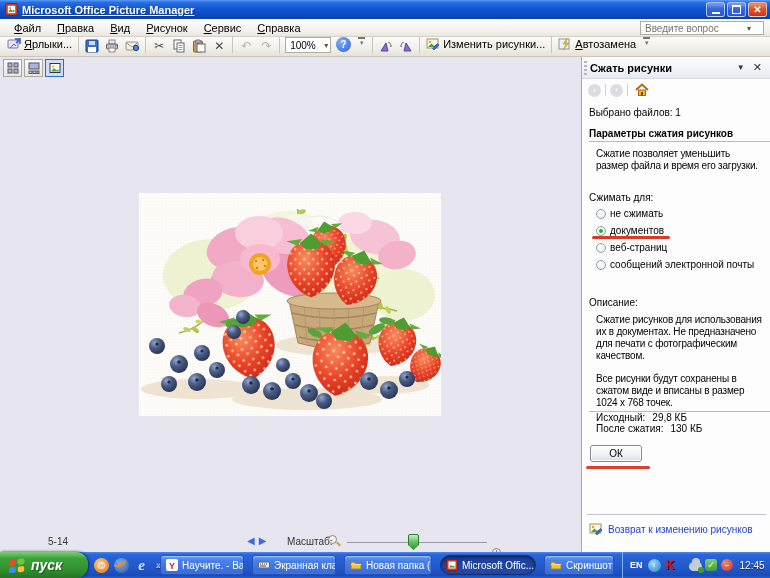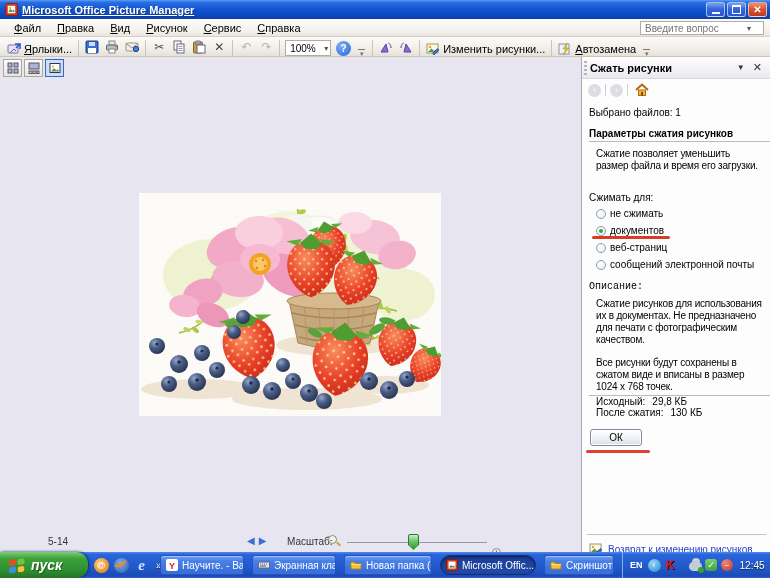--- a/index.html
+++ b/index.html
@@ -29,21 +29,21 @@
   .menu-item { font-size:11px; color:#000; padding:2px 8px; }
   .qbox { position:absolute; right:6px; top:2px; width:124px; height:14px; border:1px solid #afaca2;
     background:#fff; display:flex; align-items:center; }
   .qbox input { border:none; outline:none; width:104px; font-size:10px; color:#666; padding-left:4px;
     font-family:"Liberation Sans", sans-serif; background:transparent; }
   .qbox .arr { font-size:8px; color:#555; margin-left:2px; }
 
   
   .toolbar { position:absolute; left:0; top:37px; width:770px; height:20px;
     background:linear-gradient(180deg,#fcfbfa 0%,#f1efe9 60%,#e6e2d9 100%);
-    border-bottom:1px solid #c9c5bb; display:flex; align-items:flex-end; padding-left:4px; }
+    border-bottom:1px solid #c9c5bb; display:flex; align-items:flex-start; padding-left:4px; }
   .tbtn { height:18px; min-width:20px; display:flex; align-items:center; justify-content:center;
     padding:0 2px; font-size:12px; color:#444; }
   .tbtn.gray { color:#b8b4aa; }
   .tlabel { font-size:11px; color:#000; padding:0 3px; white-space:nowrap; display:flex; align-items:center; gap:3px; }
   .tsep { width:1px; height:16px; background:#c9c5bb; margin:0 3px; }
   .zoomcombo { width:46px; height:16px; border:1px solid #afaca2; background:#fff; display:flex;
     align-items:center; justify-content:space-between; padding:0 2px 0 4px; font-size:10px; margin:0 2px; }
   .zoomcombo .arr { font-size:8px; color:#555; }
   .helpbtn { width:15px; height:15px; border-radius:50%; background:radial-gradient(circle at 35% 30%,#7fb0f5,#2a62d8);
     color:#fff; font-size:10px; font-weight:bold; display:flex; align-items:center; justify-content:center; margin:0 3px; }
@@ -99,30 +99,30 @@
   .tp-sect { margin-top:10px; font-size:10px; font-weight:bold; }
   .tp-rule { margin-top:2px; height:1px; background:#b9b9c9; margin-right:-6px; }
   .tp-para { margin-top:6px; margin-left:7px; font-size:10px; line-height:12px; letter-spacing:-0.2px; }
   .tp-cfor { margin-top:20px; }
   .radio-row { margin-top:4px; margin-left:7px; display:flex; align-items:center; gap:4px; position:relative; height:13px; }
   .radio { width:10px; height:10px; border-radius:50%; border:1px solid #8a9cb0;
     background:radial-gradient(circle at 35% 30%,#ffffff,#e8edf2); flex:0 0 auto; position:relative; }
   .radio.sel::after { content:""; position:absolute; left:2px; top:2px; width:4px; height:4px; border-radius:50%;
     background:#2fae2f; }
   .annot-under { position:absolute; left:-4px; top:12px; width:78px; height:3px; background:#da3a26; border-radius:2px; }
-  .tp-desc-label { margin-top:10px;font-family:Liberation Mono, monospace; }
+  .tp-desc-label { margin-top:26px; }
   .tp-note { margin-top:11px; margin-left:7px; font-size:10px; line-height:12px; letter-spacing:-0.2px; }
   .tp-sect2 { margin-top:40px; }
   .size-row { margin-left:7px; display:flex; gap:7px; }
   .okwrap { margin-top:11px; margin-left:1px; position:relative; width:70px; }
   .okbtn { width:52px; height:17px; border:1px solid #7f8aa0; border-radius:3px;
     background:linear-gradient(180deg,#ffffff 0%,#f0f2f6 55%,#d9dde6 100%);
     font-size:10px; display:flex; align-items:center; justify-content:center; box-shadow:inset 0 0 0 1px #fff; }
   .ok-under { position:absolute; left:-4px; top:21px; width:64px; height:3px; background:#e0402f; border-radius:2px; }
-  .tp-foot { position:absolute; left:0; bottom:0; width:100%; height:18px; }
+  .tp-foot { position:absolute; left:0; bottom:0; width:100%; height:38px; }
   .tp-foot .line { position:absolute; left:5px; right:4px; top:0; height:1px; background:#c2c2cf; }
   .tp-link { position:absolute; left:7px; top:8px; display:flex; align-items:center; gap:5px;
     color:#2442c8; font-size:10px; }
 
   
   .taskbar { position:absolute; left:0; top:552px; width:770px; height:26px;
     background:linear-gradient(180deg,#4f8af0 0%,#2965da 10%,#2258c9 60%,#1a4ab8 92%,#2c63d4 100%); }
   .start { position:absolute; left:0; top:0; width:88px; height:26px; border-radius:0 12px 12px 0;
     background:linear-gradient(180deg,#7fce6f 0%,#3ba33b 25%,#2f8f2f 70%,#257425 100%);
     box-shadow:1px 0 3px #0a2a6a; display:flex; align-items:center; gap:5px; padding-left:8px; }

